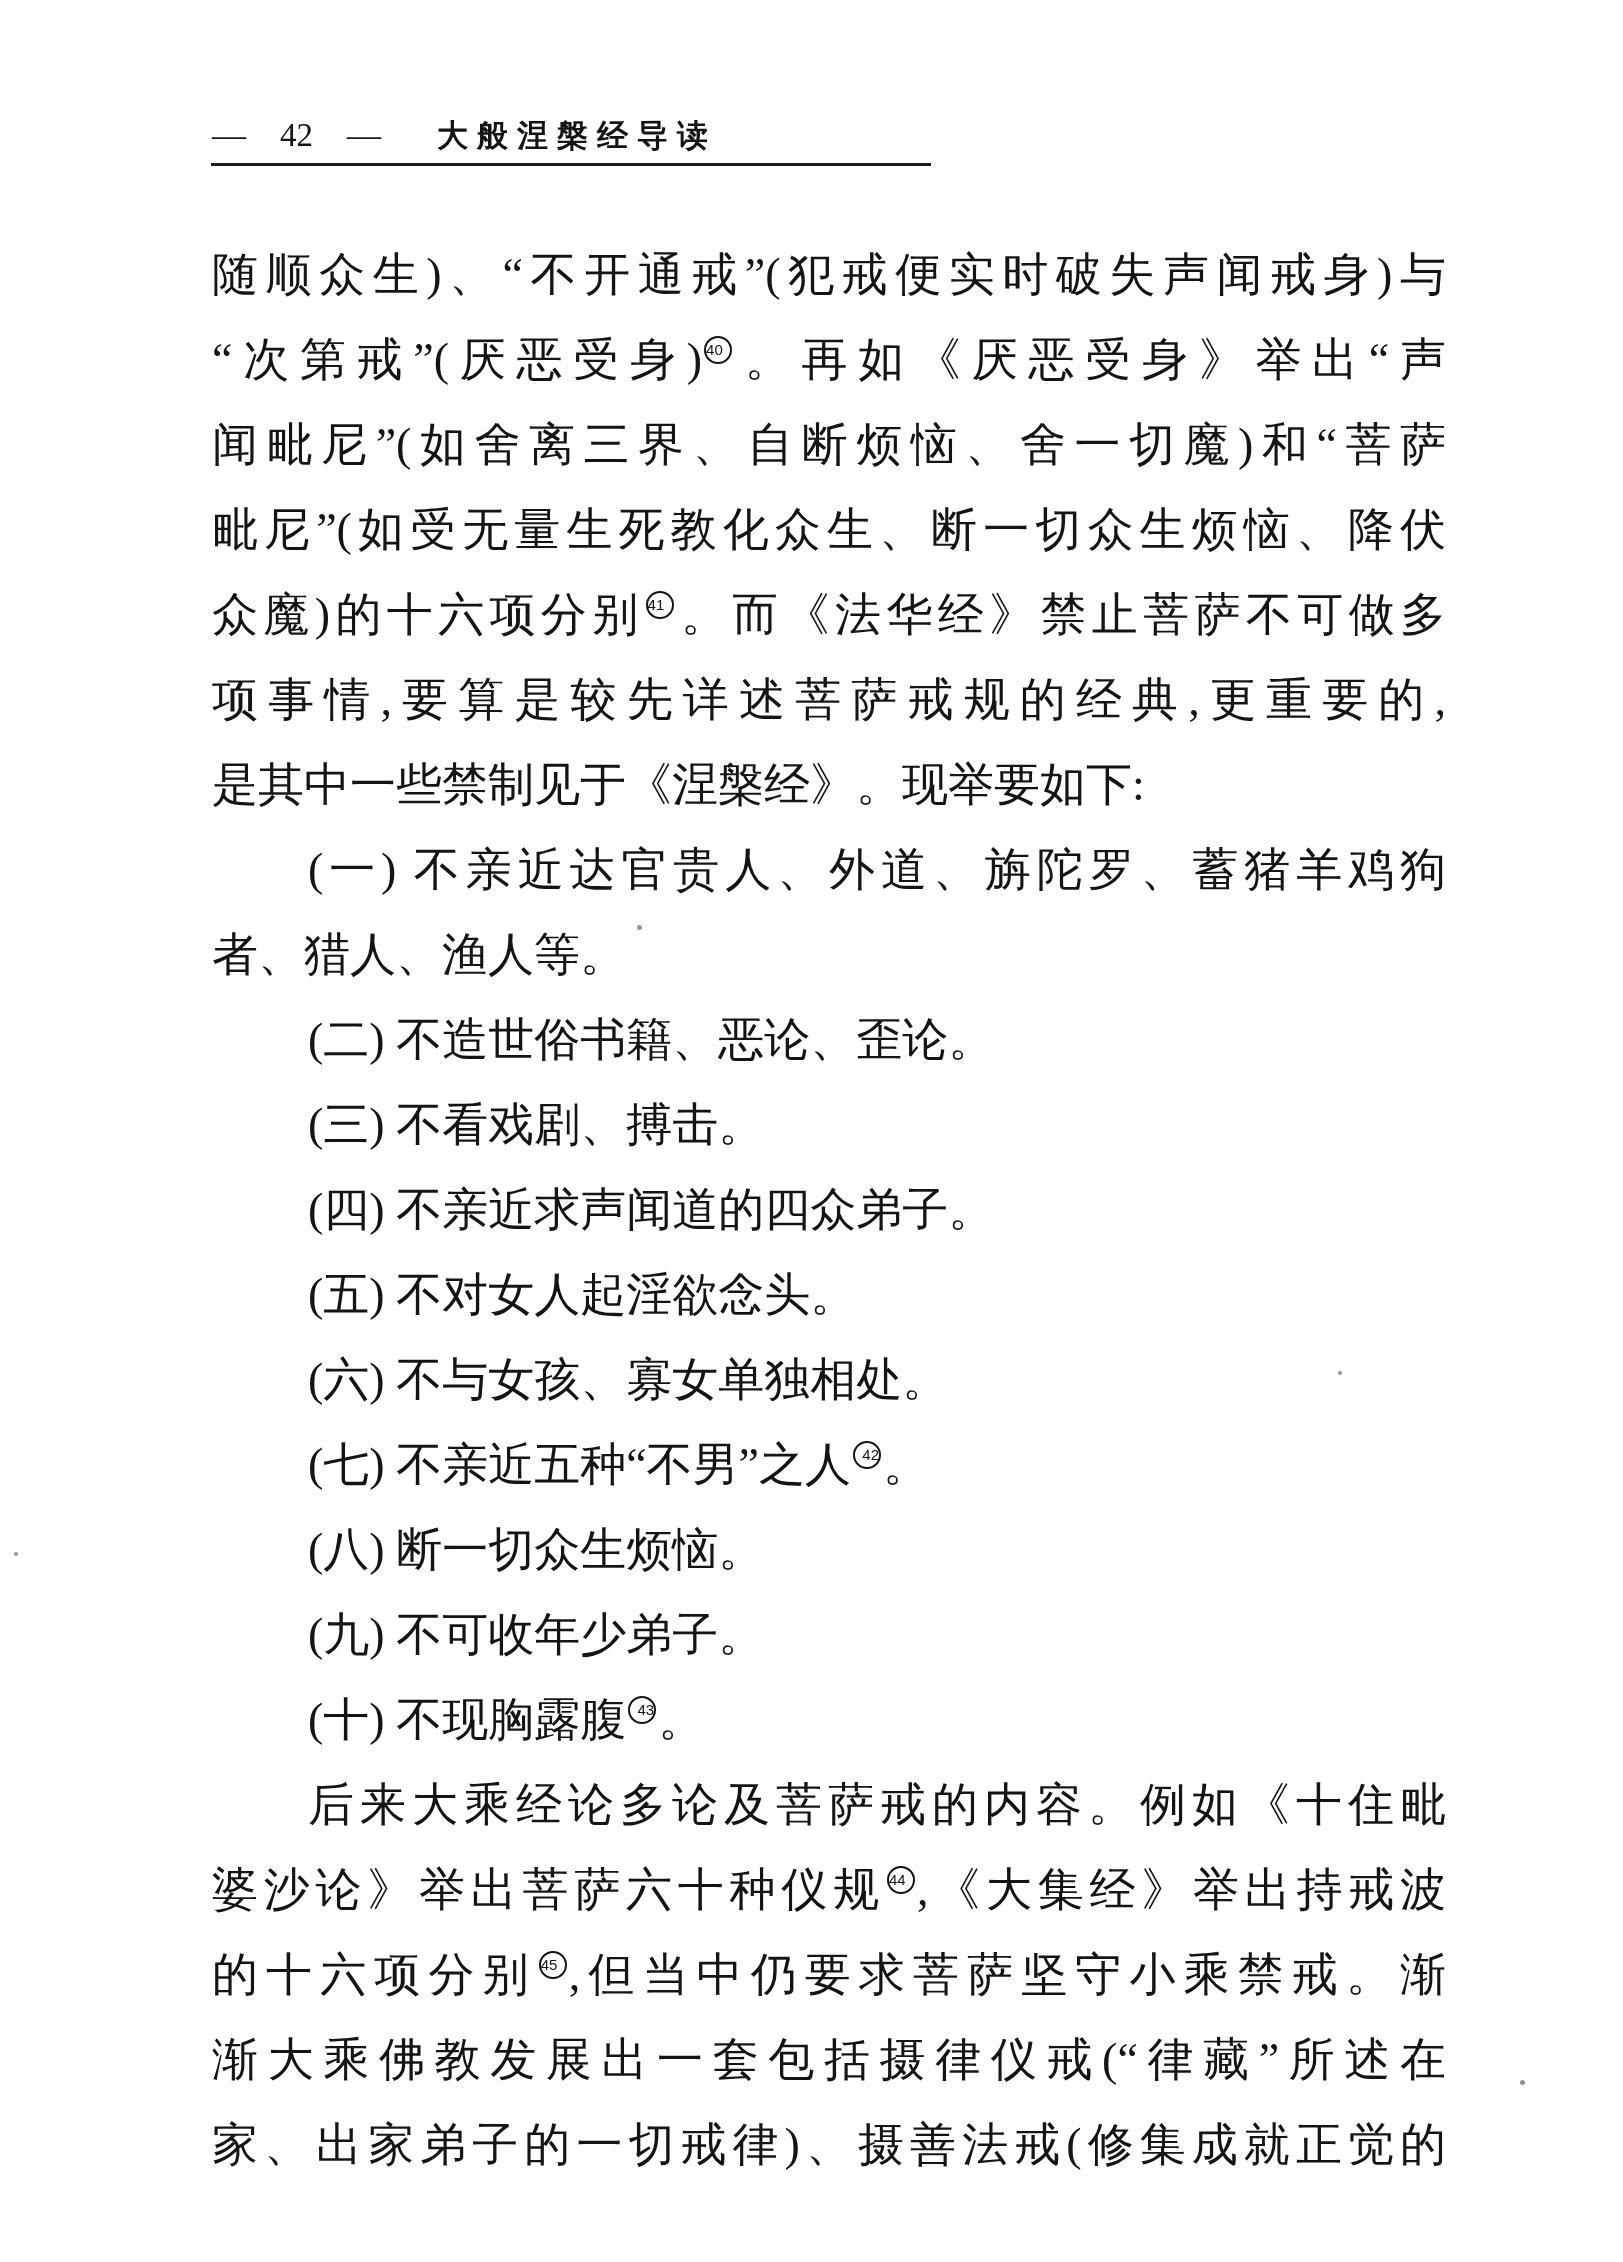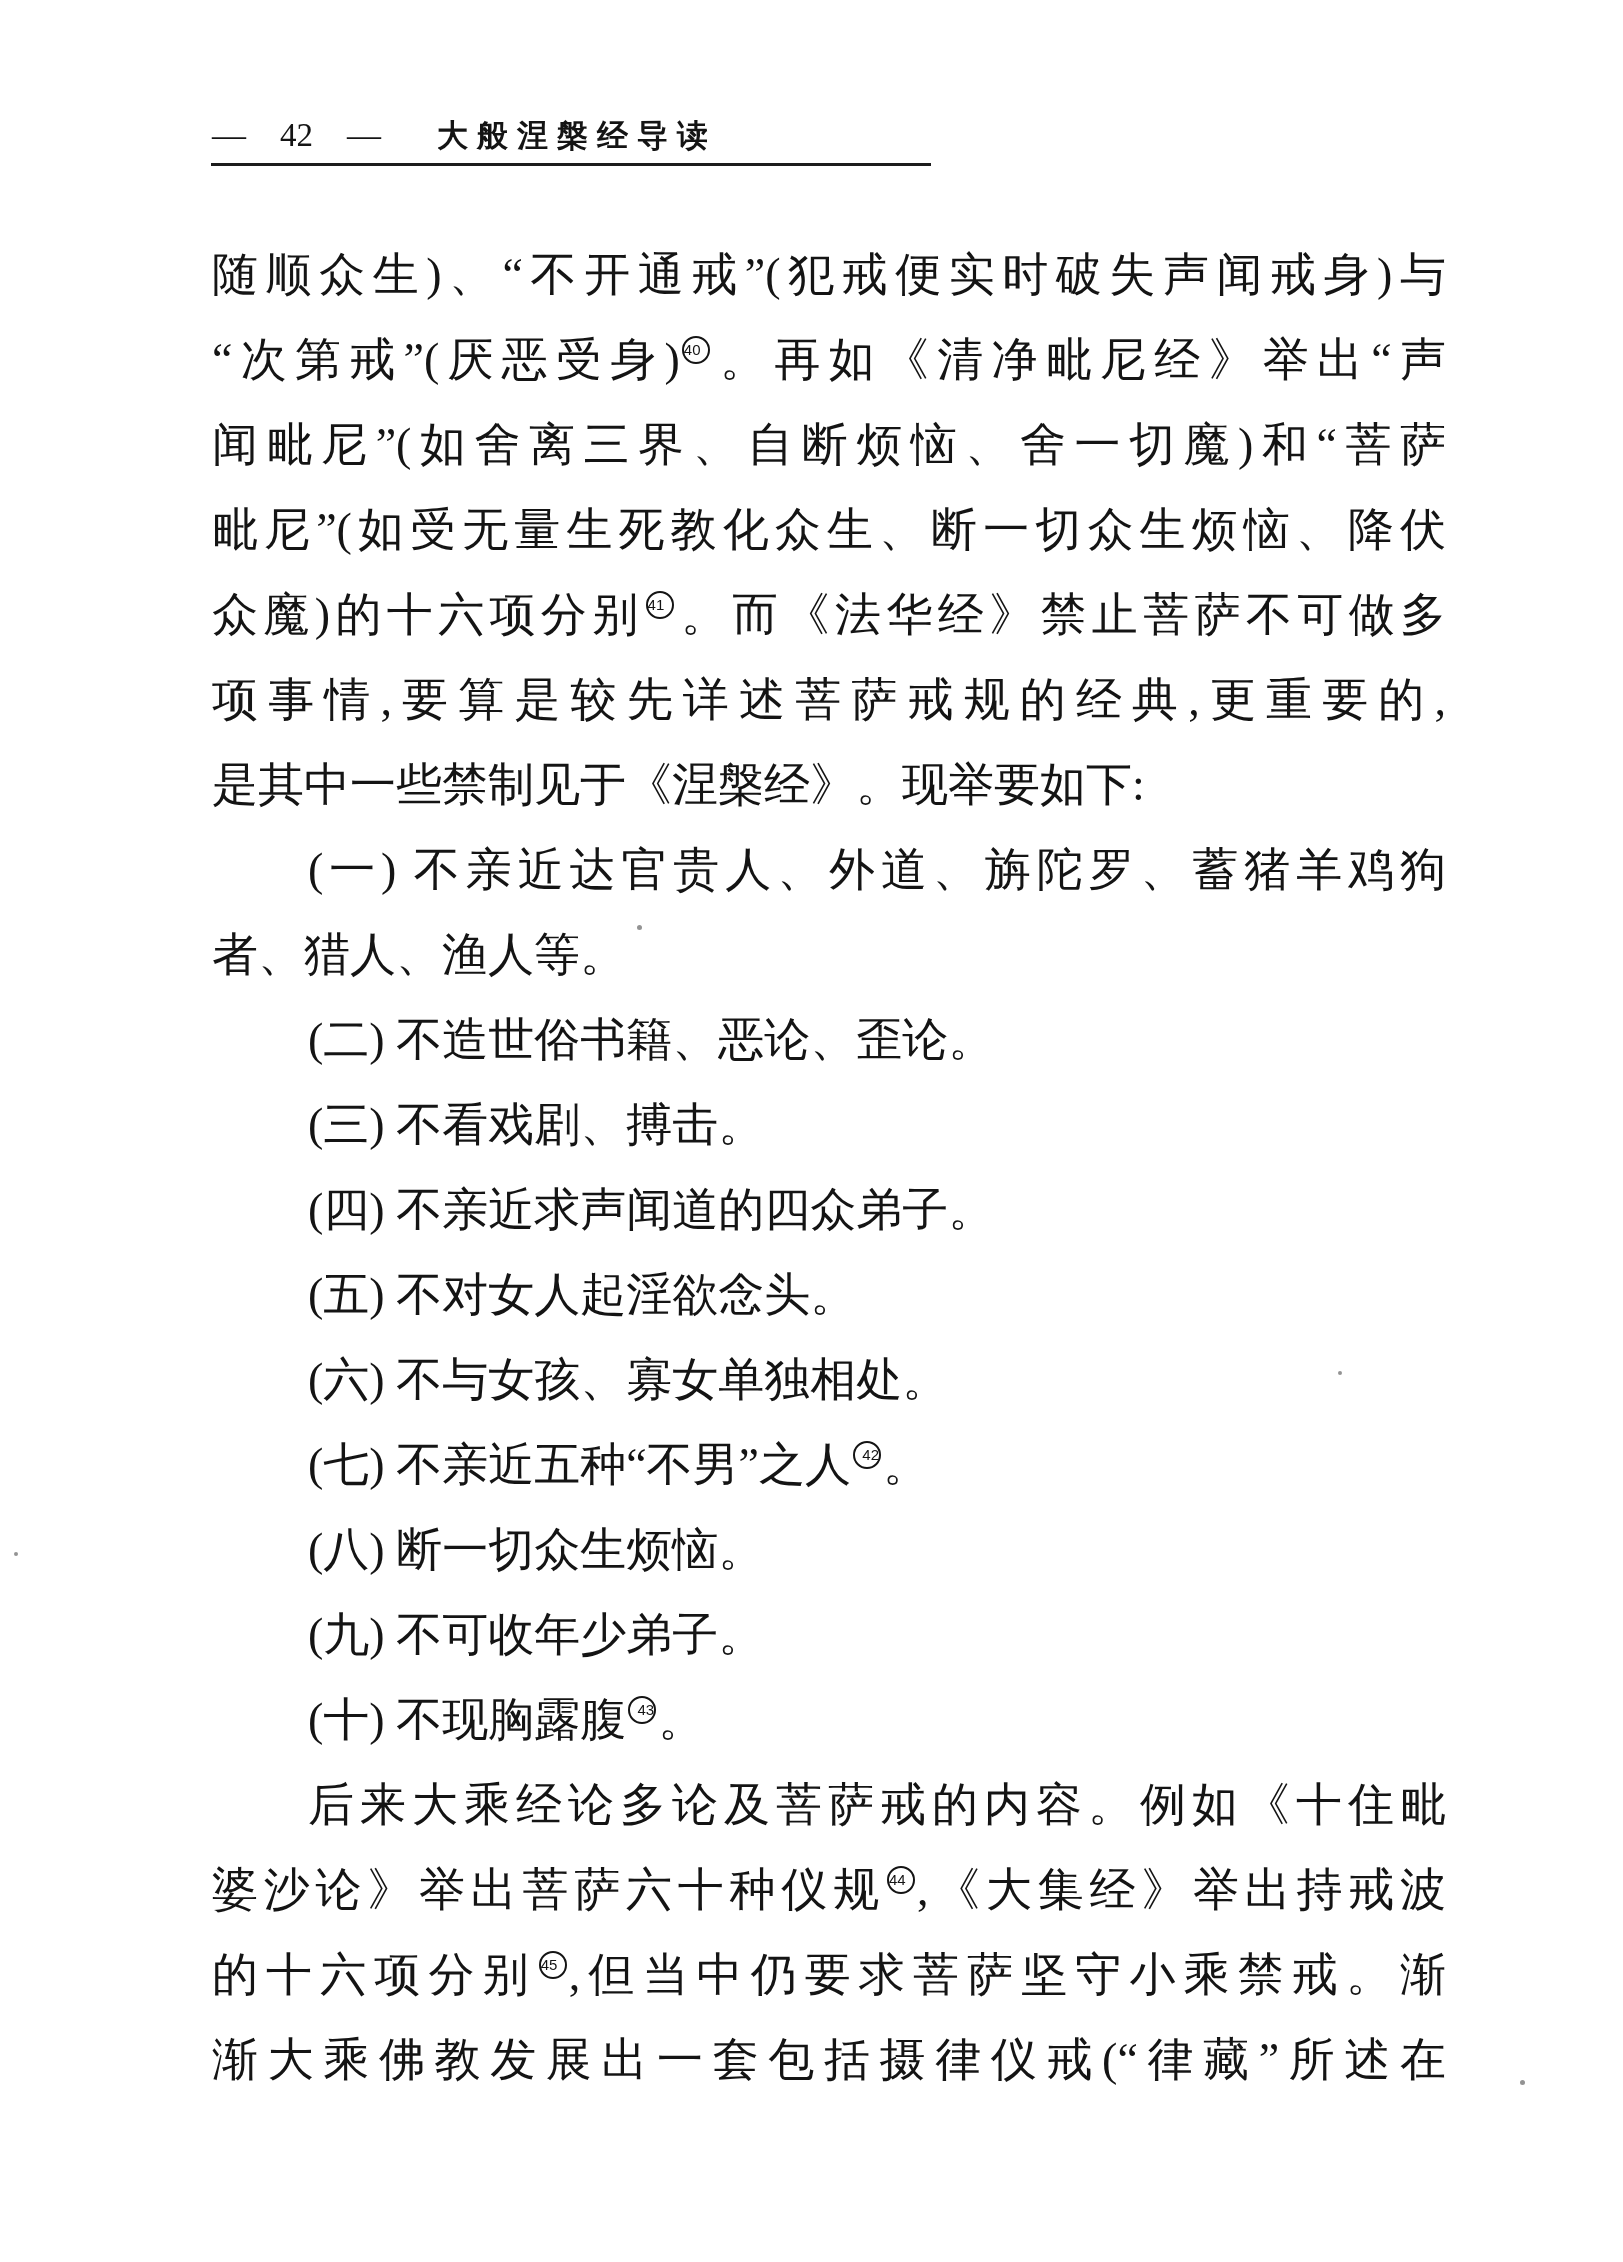--- a/index.html
+++ b/index.html
@@ -55,21 +55,21 @@
     <span class="pagenum">42</span>
     <span class="dash">—</span>
     <span class="title">大般涅槃经导读</span>
   </div>
   <div class="rule"></div>
 
   <div class="content">
 
     <div class="line j"><span>随顺众生)、“不开通戒”(犯戒便实时破失声闻戒身)与</span></div>
 
-    <div class="line j"><span>“次第戒”(厌恶受身)</span><span class="fn">40</span><span>。再如《清净毗尼经》举出“声</span></div>
+    <div class="line j"><span>“次第戒”(厌恶受身)</span><span class="fn">40</span><span>。再如《厌恶受身》举出“声</span></div>
 
     <div class="line j"><span>闻毗尼”(如舍离三界、自断烦恼、舍一切魔)和“菩萨</span></div>
 
     <div class="line j"><span>毗尼”(如受无量生死教化众生、断一切众生烦恼、降伏</span></div>
 
     <div class="line j"><span>众魔)的十六项分别</span><span class="fn">41</span><span>。而《法华经》禁止菩萨不可做多</span></div>
 
     <div class="line j"><span>项事情,要算是较先详述菩萨戒规的经典,更重要的,</span></div>
 
     <div class="line"><span>是其中一些禁制见于《涅槃经》。现举要如下:</span></div>
@@ -97,20 +97,21 @@
     <div class="line indent"><span>(十) 不现胸露腹</span><span class="fn">43</span><span>。</span></div>
 
     <div class="line j indent"><span>后来大乘经论多论及菩萨戒的内容。例如《十住毗</span></div>
 
     <div class="line j"><span>婆沙论》举出菩萨六十种仪规</span><span class="fn">44</span><span>,《大集经》举出持戒波</span></div>
 
     <div class="line j"><span>的十六项分别</span><span class="fn">45</span><span>,但当中仍要求菩萨坚守小乘禁戒。渐</span></div>
 
     <div class="line j"><span>渐大乘佛教发展出一套包括摄律仪戒(“律藏”所述在</span></div>
 
+    <div class="line j"><span>家、出家弟子的一切戒律)、摄善法戒(修集成就正觉的</span></div>
 
   </div>
 
   <div class="speck" style="left:637px; top:925px; width:5px; height:5px;"></div>
   <div class="speck" style="left:1338px; top:1371px; width:4px; height:4px;"></div>
   <div class="speck" style="left:1520px; top:2080px; width:5px; height:5px;"></div>
   <div class="speck" style="left:14px; top:1552px; width:4px; height:4px;"></div>
 
 </div>
 

